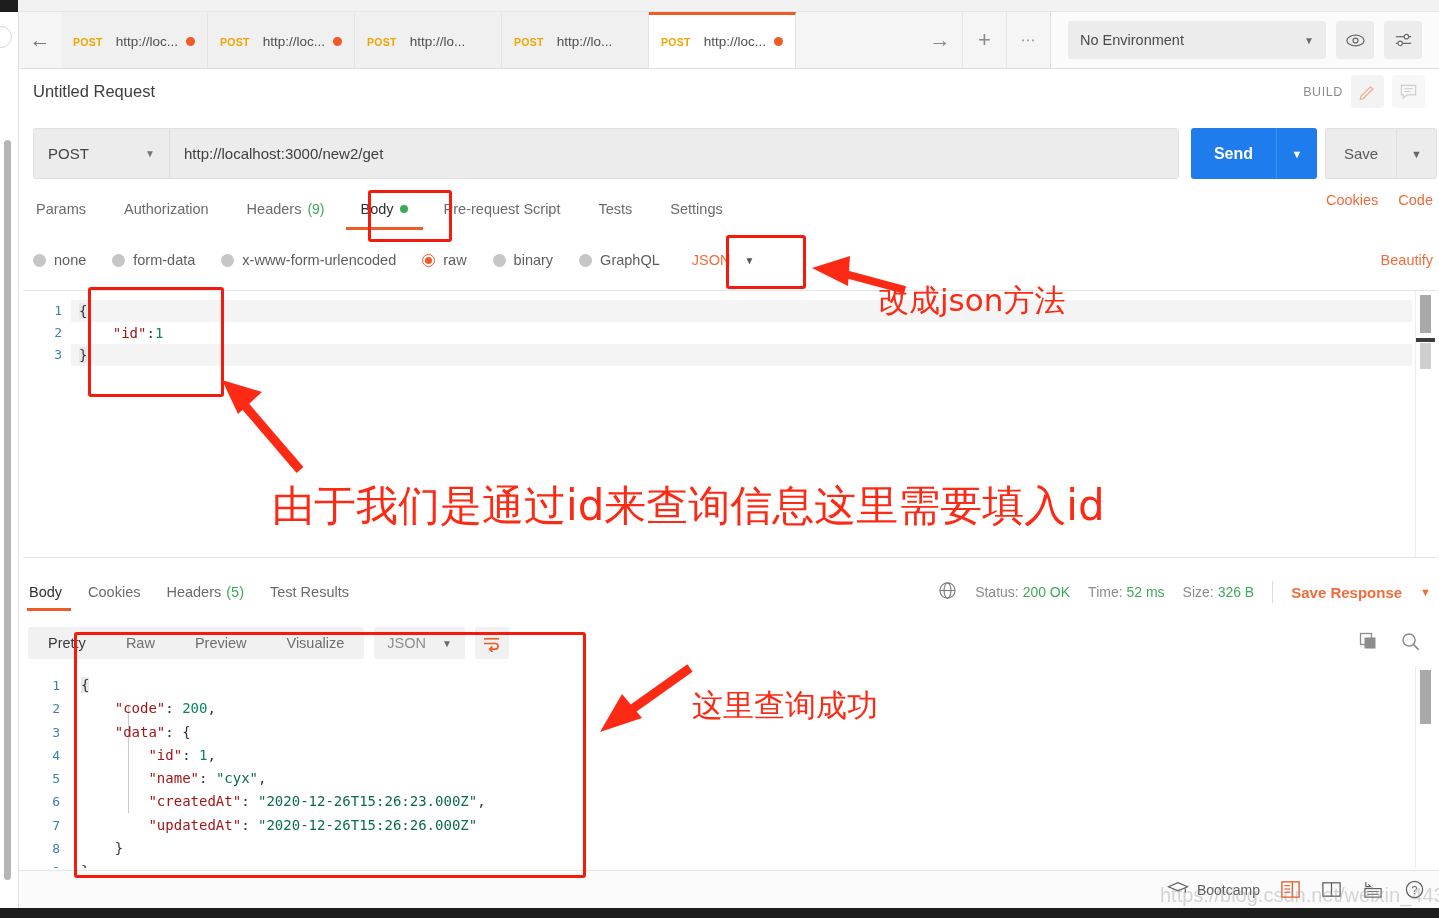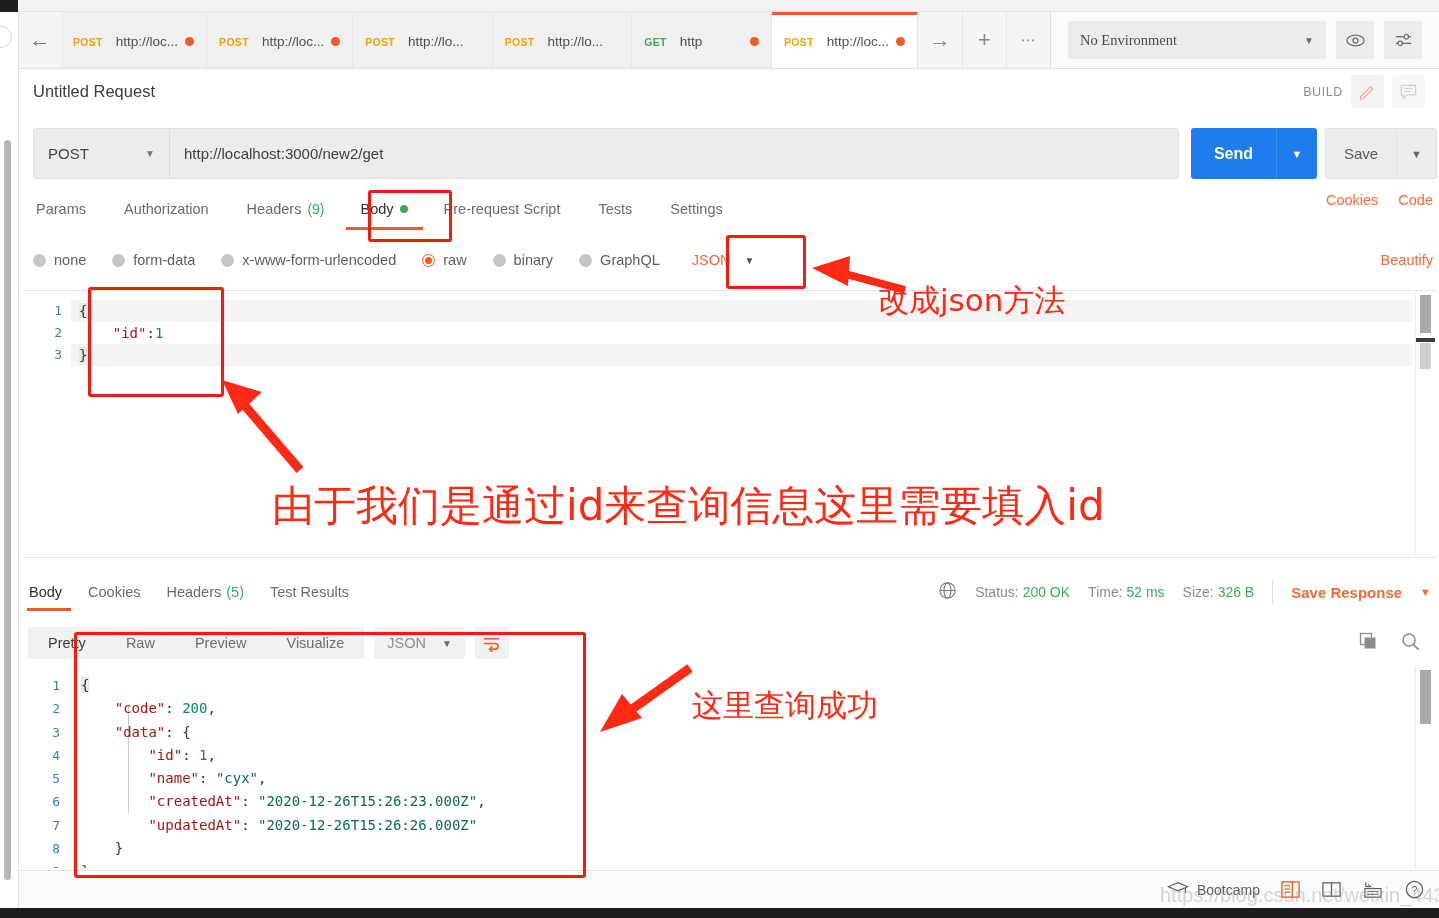--- a/index.html
+++ b/index.html
@@ -73,21 +73,21 @@
   .tab-more { font-size: 15px; letter-spacing:1px; }
   .tab-fwd {
     width: 44px; display: flex; align-items: center; justify-content: center;
     color: #8a8a8a; font-size: 21px; cursor: pointer;
   }
 
   
   .envbar {
     position: absolute; left: 1050px; top: 12px; width: 389px; height: 57px;
     background: #fbfbfb; border-left: 1px solid #e1e1e1; border-bottom: 1px solid #e1e1e1;
-    display: flex; align-items: center; gap: 10px; padding: 0 17px; font-family: Liberation Serif, serif;
+    display: flex; align-items: center; gap: 10px; padding: 0 17px;
   }
   .env-select {
     flex: 1; height: 38px; background: #ececec; border-radius: 3px;
     display: flex; align-items: center; padding: 0 12px;
     font-size: 14.5px; color: #4b4b4b; cursor: pointer;
   }
   .env-select .caret { margin-left: auto; color: #6c6c6c; font-size: 10px; }
   .env-icon-btn {
     width: 38px; height: 38px; background: #ececec; border-radius: 3px;
     display: flex; align-items: center; justify-content: center; cursor: pointer;
@@ -342,25 +342,20 @@
       <span class="url">http://lo...</span>
       <span class="dot hidden"></span>
     </div>
 
     <div class="tab">
       <span class="meth post">POST</span>
       <span class="url">http://lo...</span>
       <span class="dot hidden"></span>
     </div>
 
-    <div class="tab">
-      <span class="meth get">GET</span>
-      <span class="url">http</span>
-      <span class="dot"></span>
-    </div>
 
     <div class="tab active">
       <span class="meth post">POST</span>
       <span class="url">http://loc...</span>
       <span class="dot"></span>
     </div>
 
   </div>
   <div class="tab-fwd">→</div>
   <div class="tab-plus">+</div>

